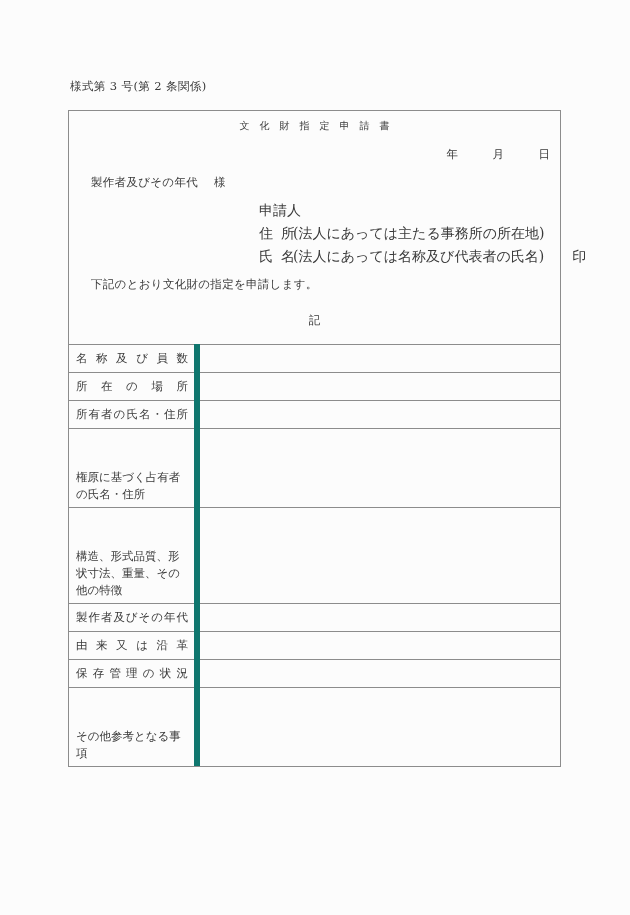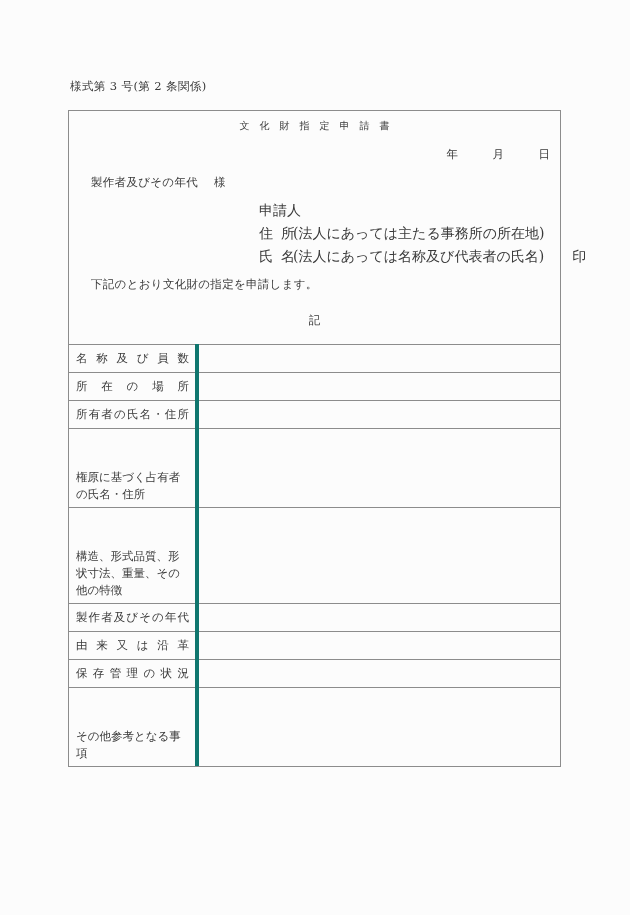--- a/index.html
+++ b/index.html
@@ -129,21 +129,21 @@
   }
 
   
   .form-table {
     width: 100%;
     border-collapse: collapse;
     table-layout: fixed;
   }
   .form-table td {
     border-top: 1px solid #8c8c8c;
-    border-right: 4px solid #0f766e;
+    border-right: 6px solid #0f766e;
     box-sizing: border-box;
     vertical-align: middle;
     padding: 0;
   }
   .form-table tr td:last-child {
     border-right: none;
   }
   .form-table td.label-cell {
     width: 128px;
     font-size: 11.5px;

